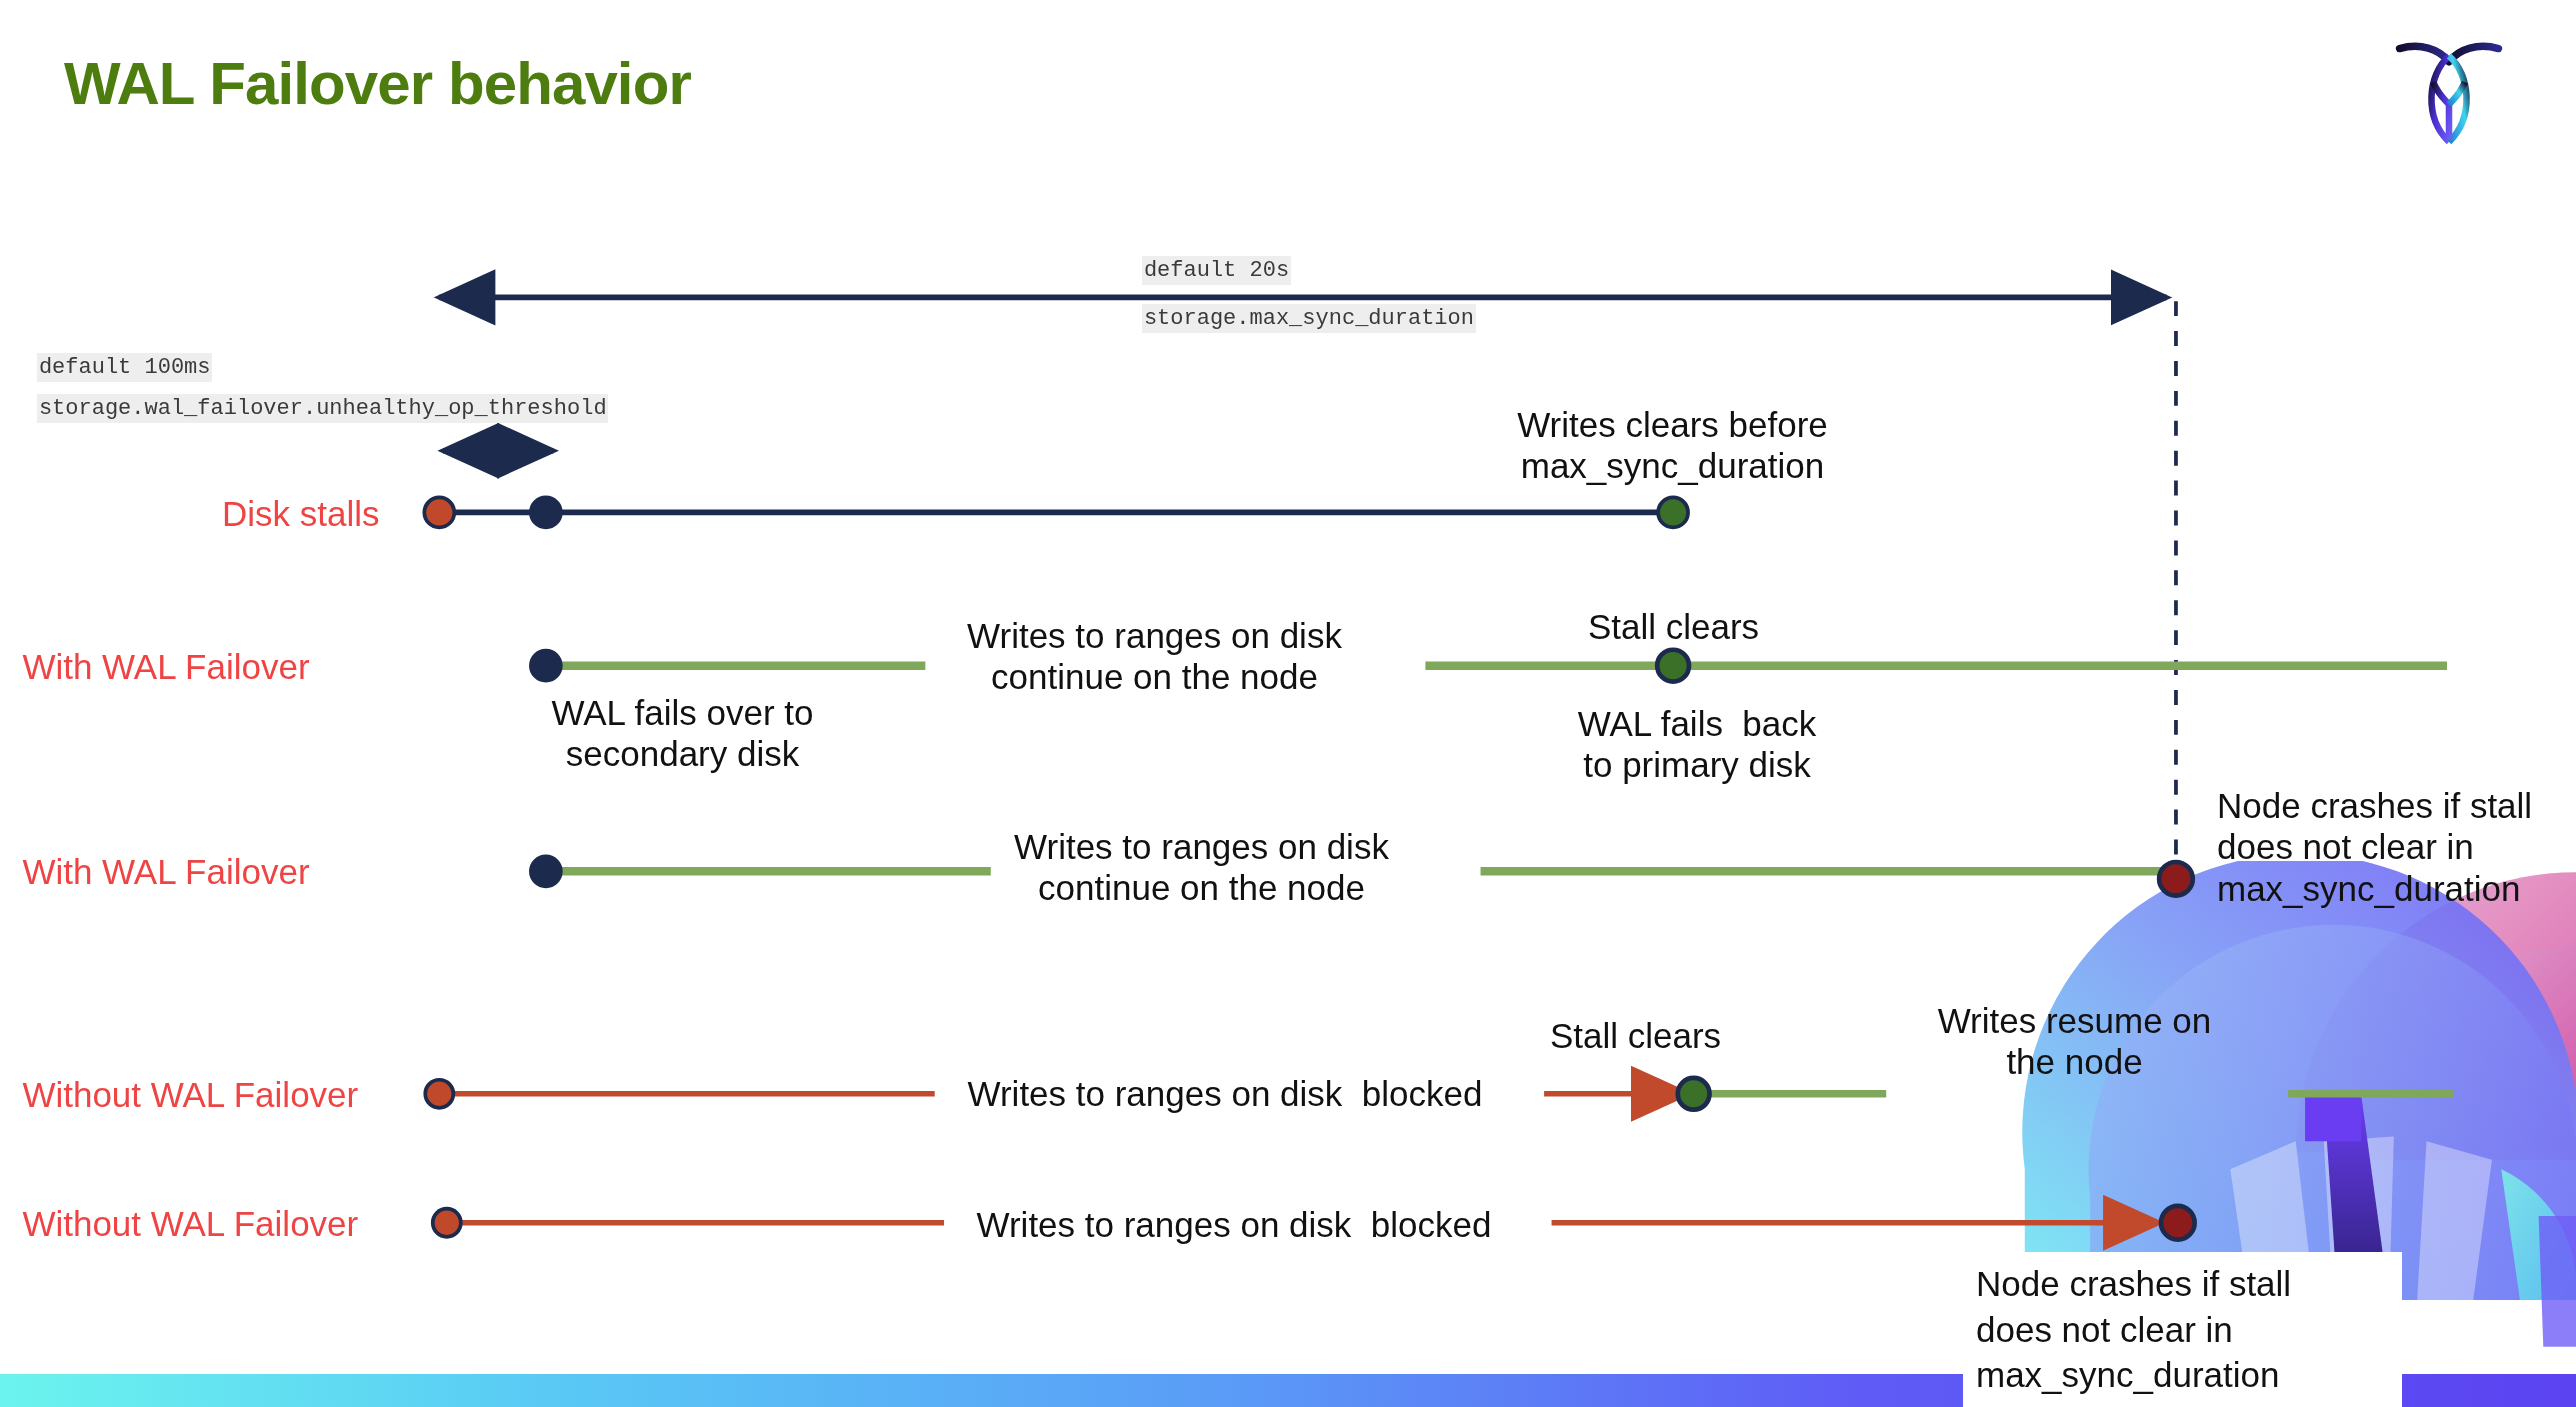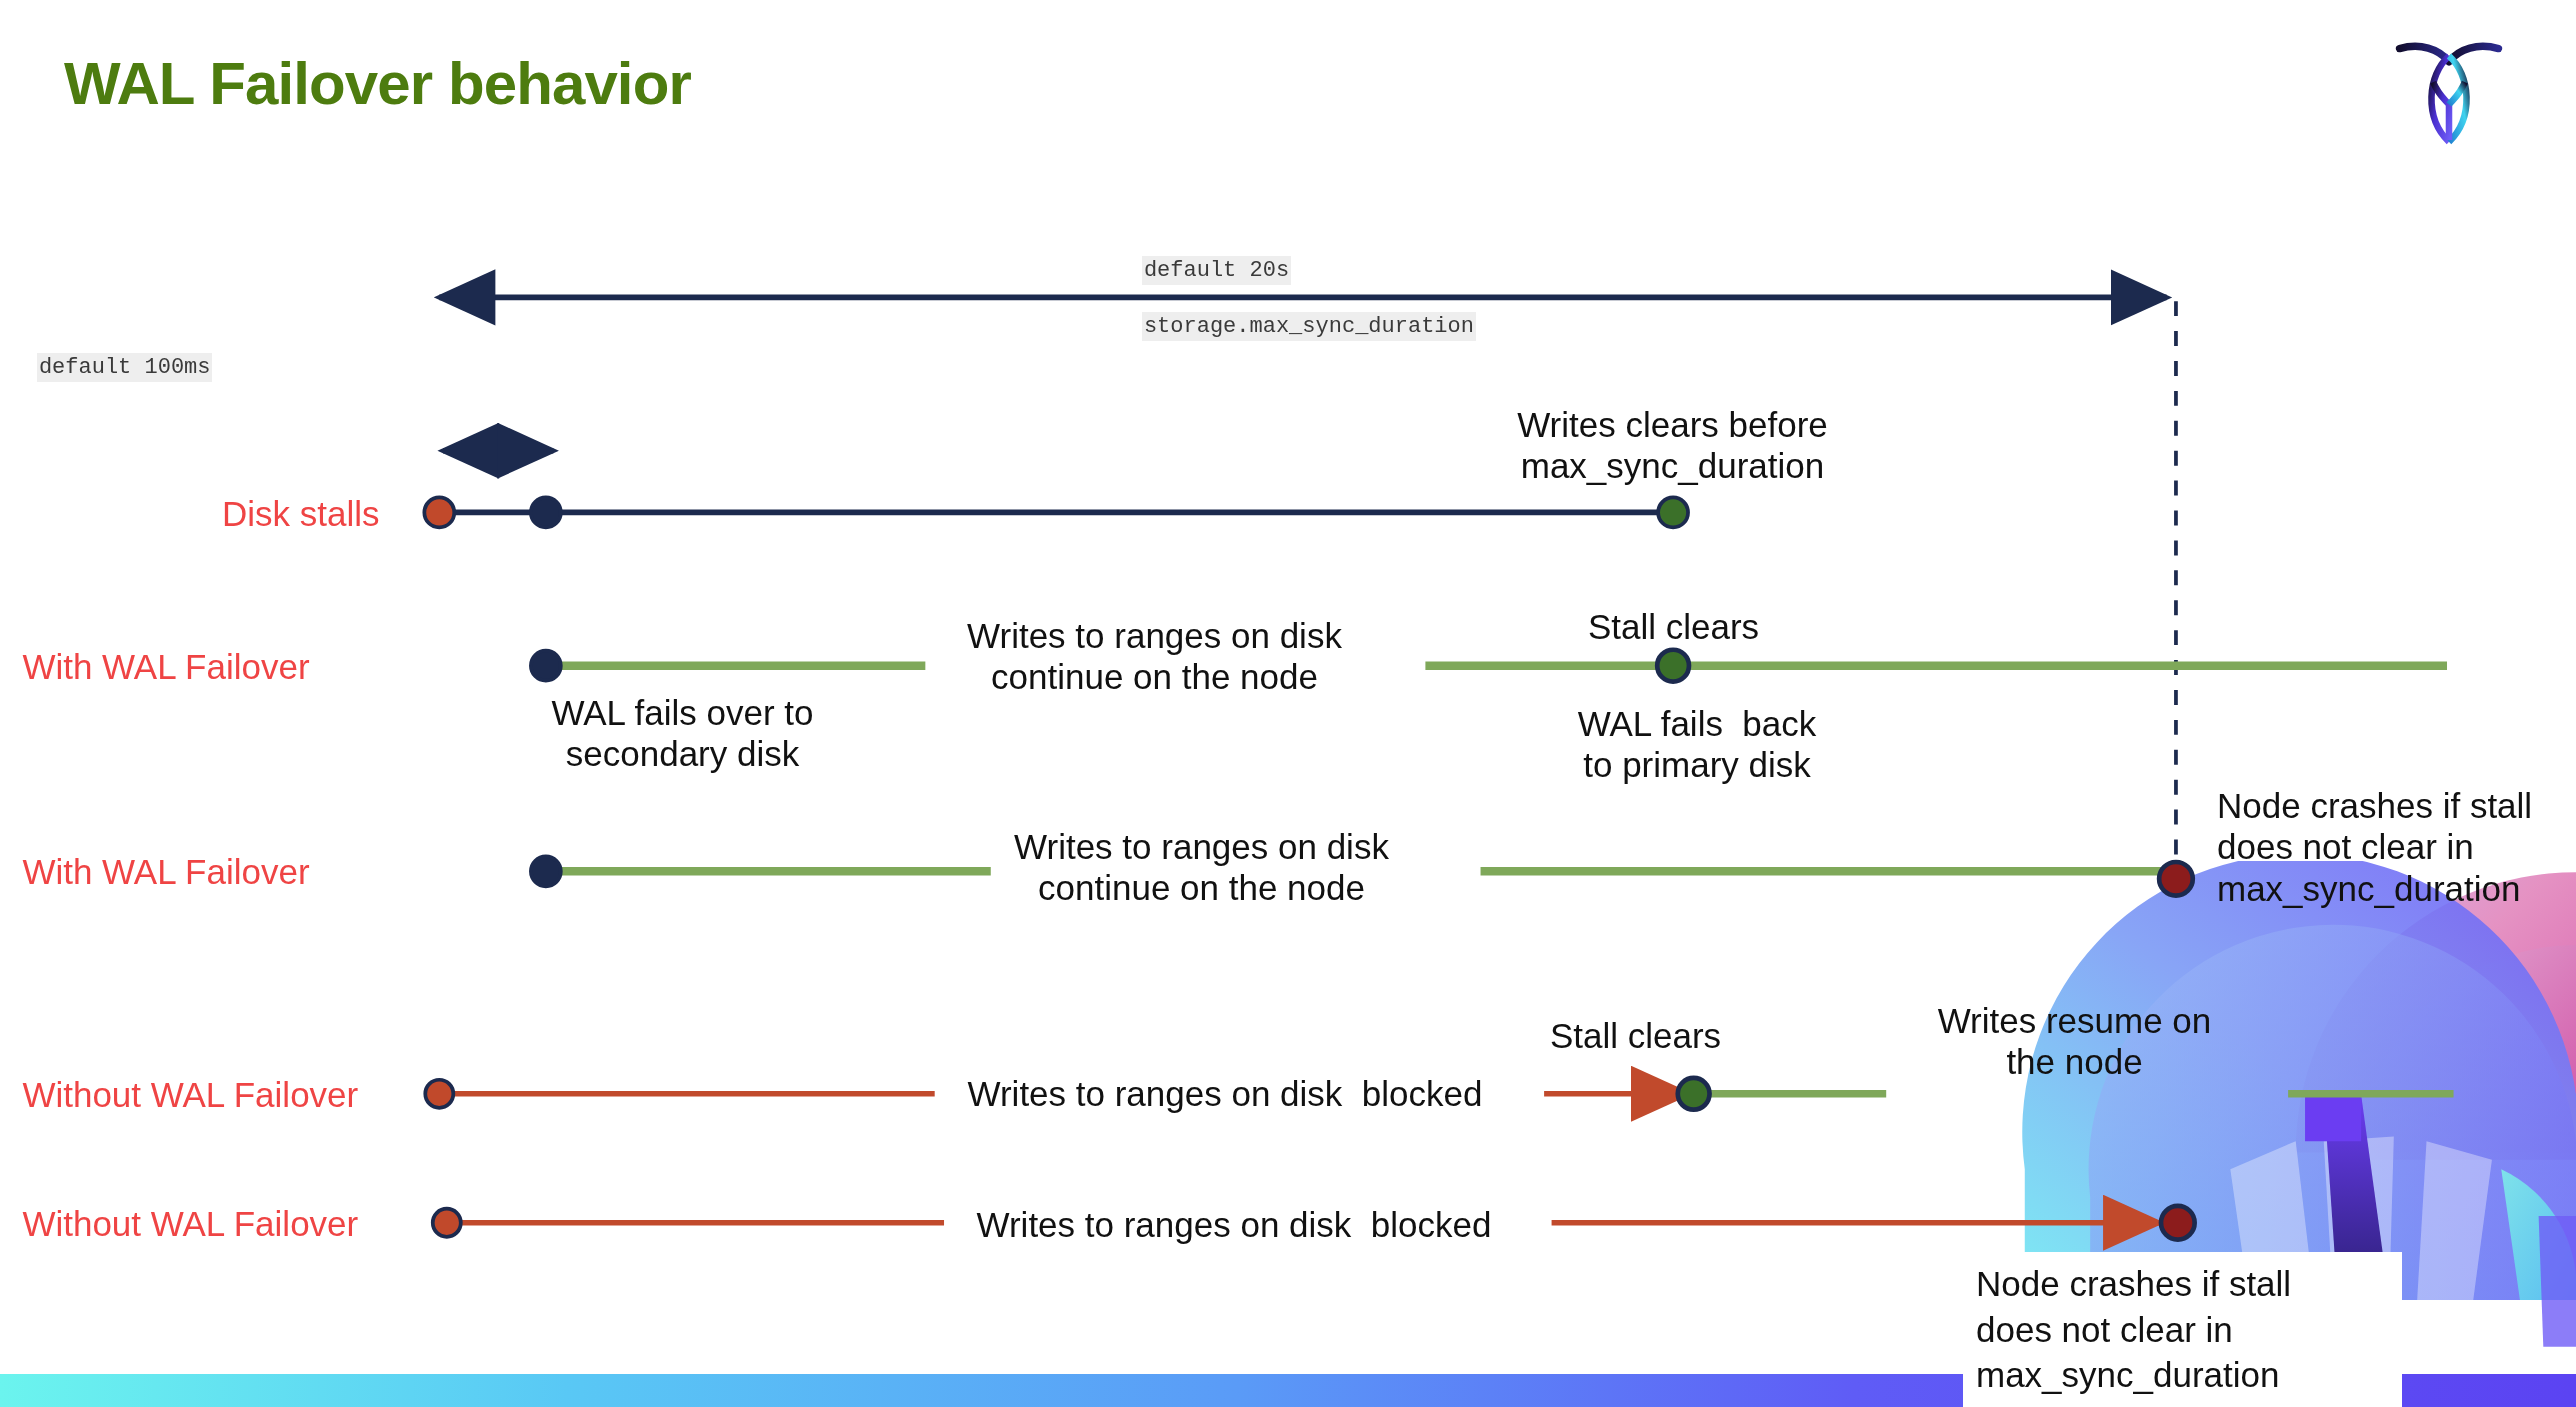--- a/index.html
+++ b/index.html
@@ -193,23 +193,24 @@
       <line x1="478" y1="1308" x2="1010" y2="1308" stroke="#c14a2c" stroke-width="6"></line>
       <line x1="1660" y1="1308" x2="2310" y2="1308" stroke="#c14a2c" stroke-width="6" marker-end="url(#arrRedR)"></line>
       <circle cx="478" cy="1308" r="15" fill="#c1492b" stroke="#1c2a4e" stroke-width="4"></circle>
       <circle cx="2330" cy="1308" r="18" fill="#8c1c1c" stroke="#1c2a4e" stroke-width="5"></circle>
     </g>
   </svg>
 
   <div id="title">WAL Failover behavior</div>
 
   <div class="chip" style="left:1142px;top:256px;">default 20s</div>
-  <div class="chip" style="left:1142px;top:312px;">storage.max_sync_duration</div>
+  <div class="chip" style="left:1142px;top:304px;">storage.max_sync_duration</div>
 
   <div class="chip" style="left:37px;top:353px;">default 100ms</div>
+  <div class="chip" style="left:37px;top:394px;">storage.wal_failover.unhealthy_op_threshold</div>
 
   <div class="rowlabel" style="left:222px;top:494px;">Disk stalls</div>
   <div class="rowlabel" style="left:22.4px;top:647px;">With WAL Failover</div>
   <div class="rowlabel" style="left:22.4px;top:852px;">With WAL Failover</div>
   <div class="rowlabel" style="left:22.4px;top:1075px;">Without WAL Failover</div>
   <div class="rowlabel" style="left:22.4px;top:1204px;">Without WAL Failover</div>
 
   <div class="lbl c" style="left:1467px;top:404px;width:411px;">Writes clears before
 max_sync_duration</div>
 

